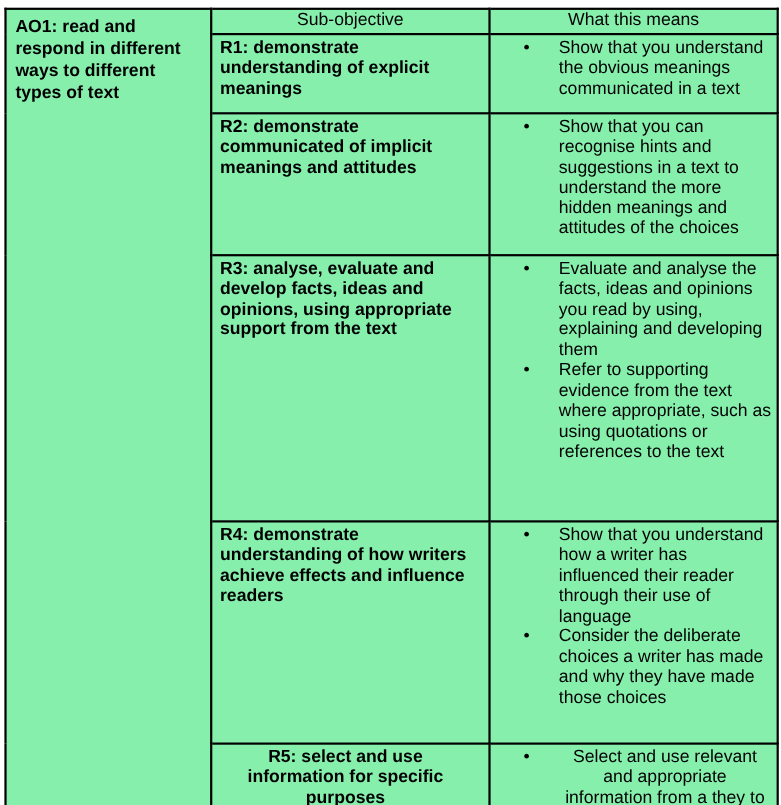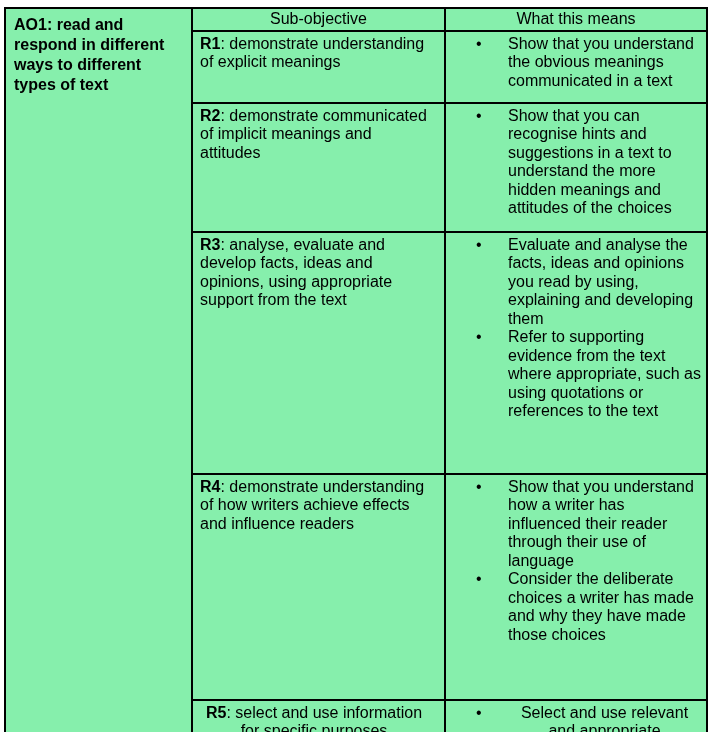--- a/index.html
+++ b/index.html
@@ -41,20 +41,21 @@
     padding: 1px 4px;
     font-size: 16px;
   }
   td.ao-cell {
     font-weight: bold;
     padding: 6px 10px 6px 8px;
     line-height: 1.25;
   }
   td.sub-cell {
     padding: 3px 16px 3px 7px;
+    font-weight: bold;
   }
   td.means-cell {
     padding: 3px 5px 3px 0;
   }
   ul.bullets {
     margin: 0;
     padding: 0;
     list-style: none;
   }
   ul.bullets li {
@@ -105,21 +106,21 @@
         </tr>
         <tr style="height: 242px;">
           <td class="sub-cell"><b>R3</b><span>: analyse, evaluate and develop facts, ideas and opinions, using appropriate support from the text</span></td>
           <td class="means-cell">
             <ul class="bullets">
               <li>Evaluate and analyse the facts, ideas and opinions you read by using, explaining and developing them</li>
               <li>Refer to supporting evidence from the text where appropriate, such as using quotations or references to the text</li>
             </ul>
           </td>
         </tr>
-        <tr style="height: 226px;">
+        <tr style="height: 202px;">
           <td class="sub-cell"><b>R4</b><span>: demonstrate understanding of how writers achieve effects and influence readers</span></td>
           <td class="means-cell">
             <ul class="bullets">
               <li>Show that you understand how a writer has influenced their reader through their use of language</li>
               <li>Consider the deliberate choices a writer has made and why they have made those choices</li>
             </ul>
           </td>
         </tr>
         <tr style="height: 114px; text-align: center;">
           <td class="sub-cell"><b>R5</b><span>: select and use information for specific purposes</span></td>

